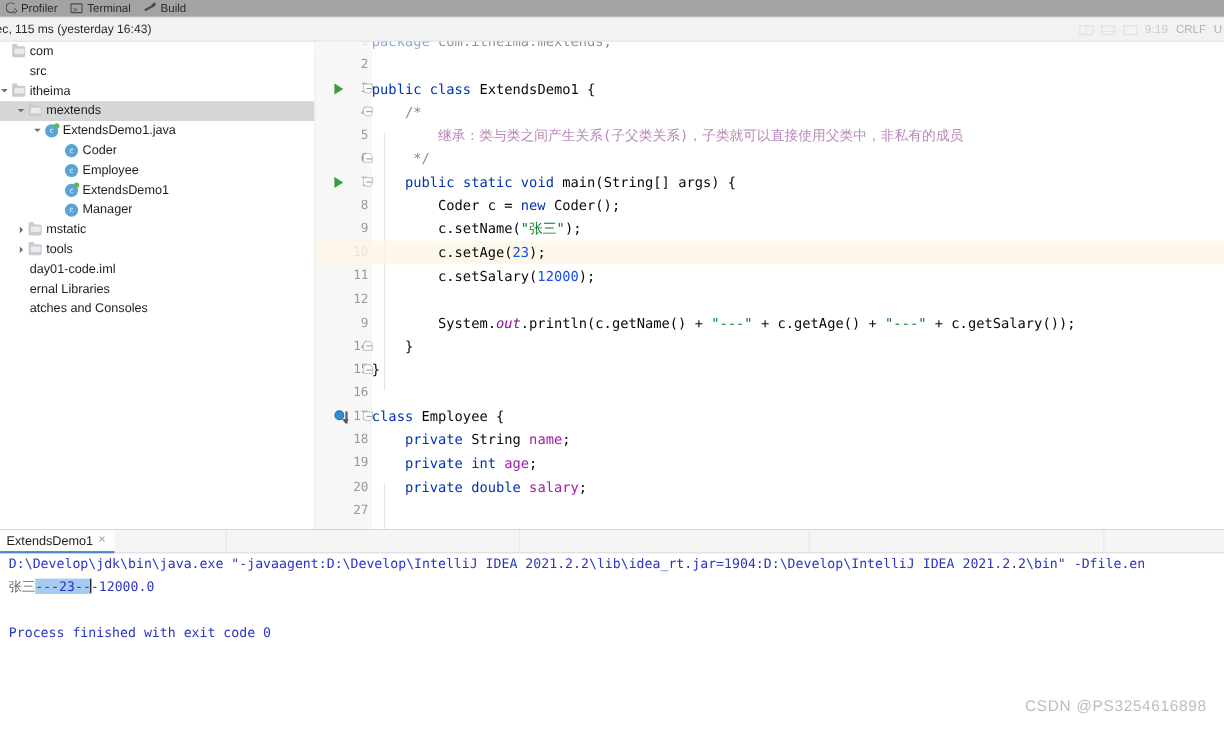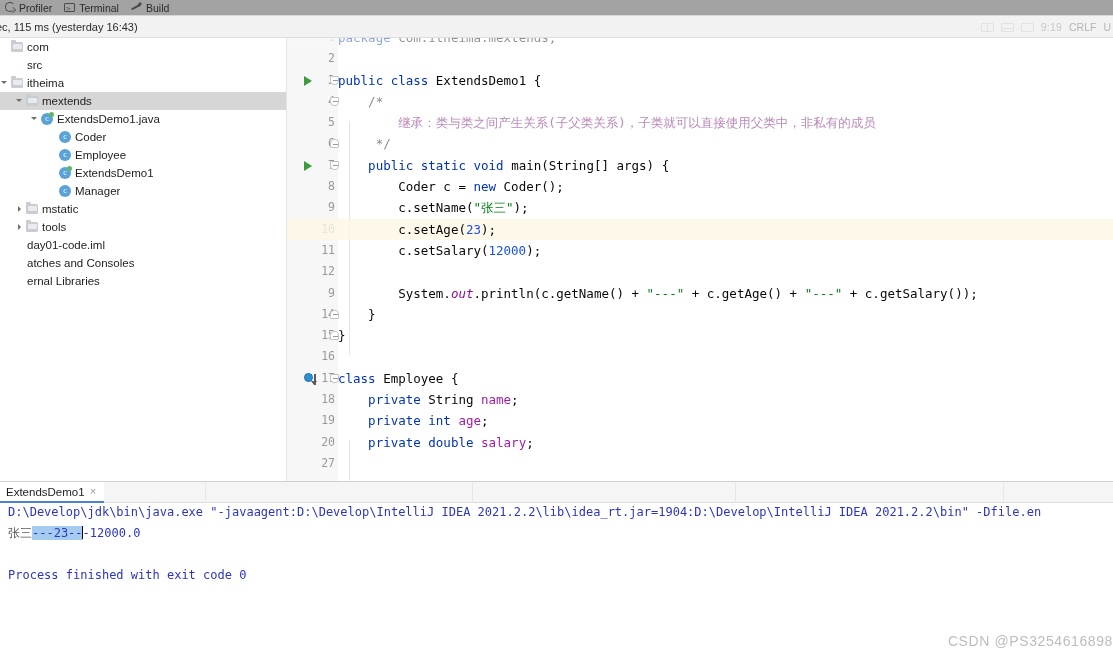--- a/index.html
+++ b/index.html
@@ -195,21 +195,21 @@
     font-size:12px; color:#2b35c0; overflow:hidden; padding-top:4px;
   }
   .c-line{ height:21px; line-height:21px; white-space:pre; padding-left:8px; }
   .sel{ background:#a6cbf0; }
   .cn-out{ color:#5b5b5b; }
   .caret{
     display:inline-block; width:1px; height:13px; background:#000; vertical-align:-2px;
     margin:0 -0.5px;
   }
   .watermark{
-    position:absolute; right:0; bottom:16px;
+    position:absolute; right:16px; bottom:16px;
     font-size:14px; color:#bdbdbd; letter-spacing:.6px;
     font-family:"Liberation Sans", sans-serif;
   }
   
   .cut-mask{
     position:absolute; left:287px; top:38px; width:826px; height:9px;
     background:#ffffff; opacity:.55;
   }
   .cut-mask2{
     position:absolute; left:287px; top:38px; width:51px; height:9px;
@@ -307,26 +307,26 @@
           <span class="tree-label">tools</span>
         </div>
         <div class="tree-row ind0">
           <span class="tw-arrow "></span>
           <span class="ic-blank"></span>
           <span class="tree-label">day01-code.iml</span>
         </div>
         <div class="tree-row ind0">
           <span class="tw-arrow "></span>
           <span class="ic-blank"></span>
+          <span class="tree-label">ernal Libraries</span>
+        </div>
+        <div class="tree-row ind0">
+          <span class="tw-arrow "></span>
+          <span class="ic-blank"></span>
           <span class="tree-label">atches and Consoles</span>
-        </div>
-        <div class="tree-row ind0">
-          <span class="tw-arrow "></span>
-          <span class="ic-blank"></span>
-          <span class="tree-label">ernal Libraries</span>
         </div>
       </div>
   </div>
   <div class="v-split"></div>
 
   <div class="editor">
     <div class="gutter">
       <div id="gutter-host" style="margin-top: -11px;">
           <div class="gut-row">
             <span class="ln-no">1</span>

